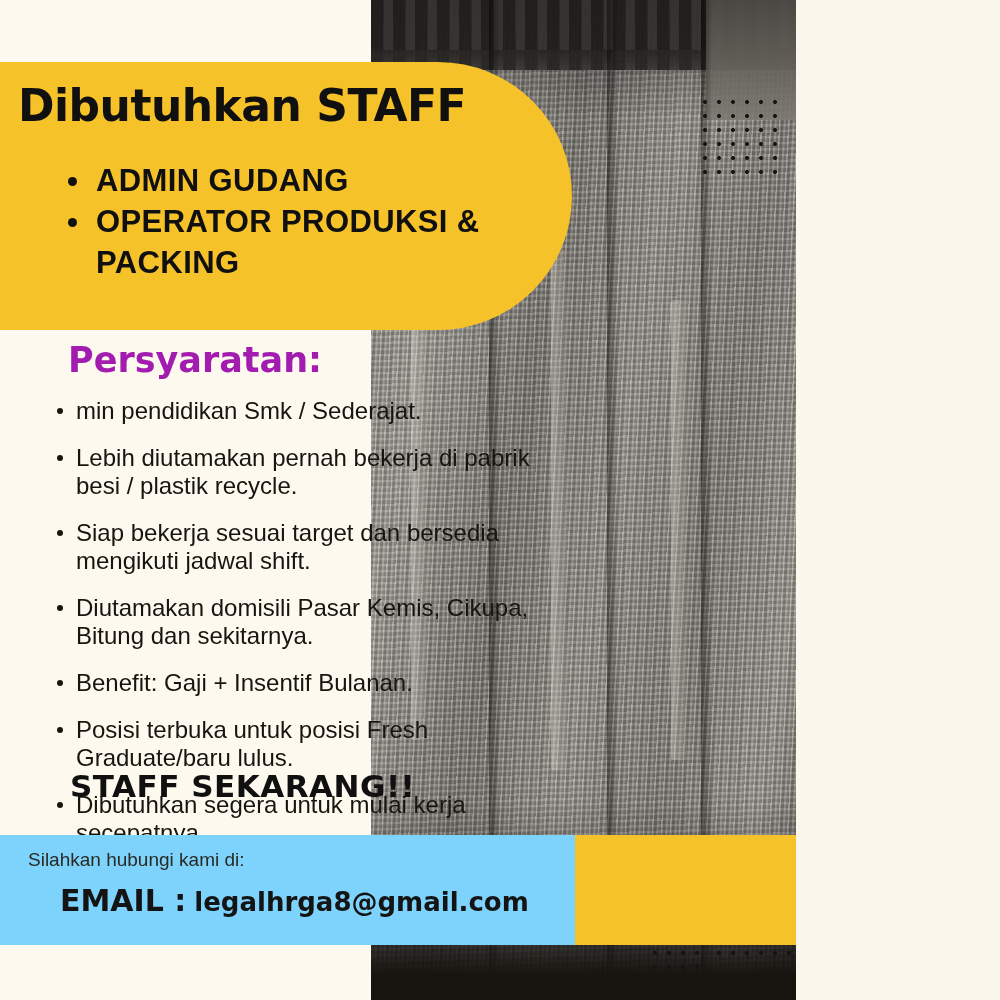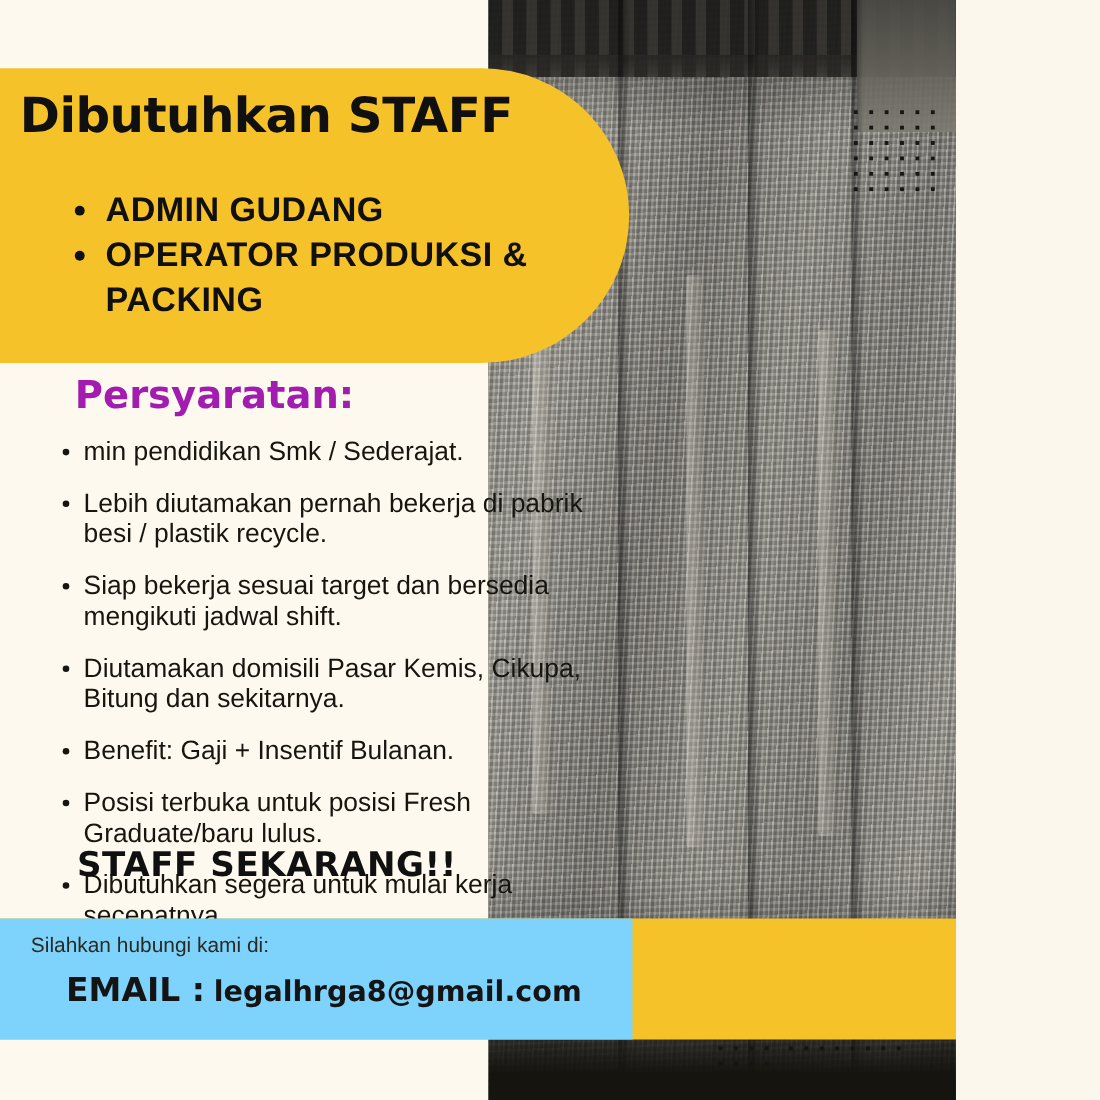--- a/index.html
+++ b/index.html
@@ -9,21 +9,21 @@
   body {
     width: 1000px;
     height: 1000px;
     font-family: "Liberation Sans", sans-serif;
     background: #fbf7ec;
     overflow: hidden;
   }
 
   .poster {
     position: relative;
-    width: 869px;
+    width: 796px;
     height: 1000px;
     background: #fdf9ee;
     overflow: hidden;
   }
 
   
   .photo-panel {
     position: absolute;
     top: 0;
     right: 0;
@@ -146,21 +146,21 @@
     left: 38px;
     font-family: "DejaVu Sans", sans-serif;
     font-weight: 700;
     font-size: 44px;
     letter-spacing: -0.5px;
     color: #111010;
     white-space: nowrap;
   }
   .positions {
     position: absolute;
-    top: 108px;
+    top: 98px;
     left: 80px;
     width: 500px;
     margin: 0;
     padding: 0;
     list-style: none;
   }
   .positions li {
     position: relative;
     padding-left: 36px;
     font-family: "Liberation Sans", sans-serif;

